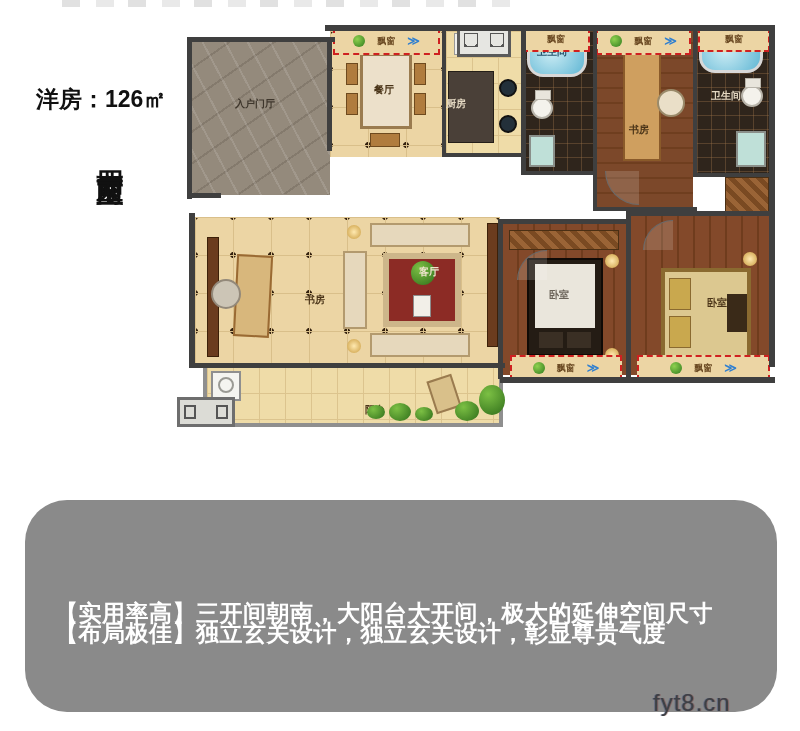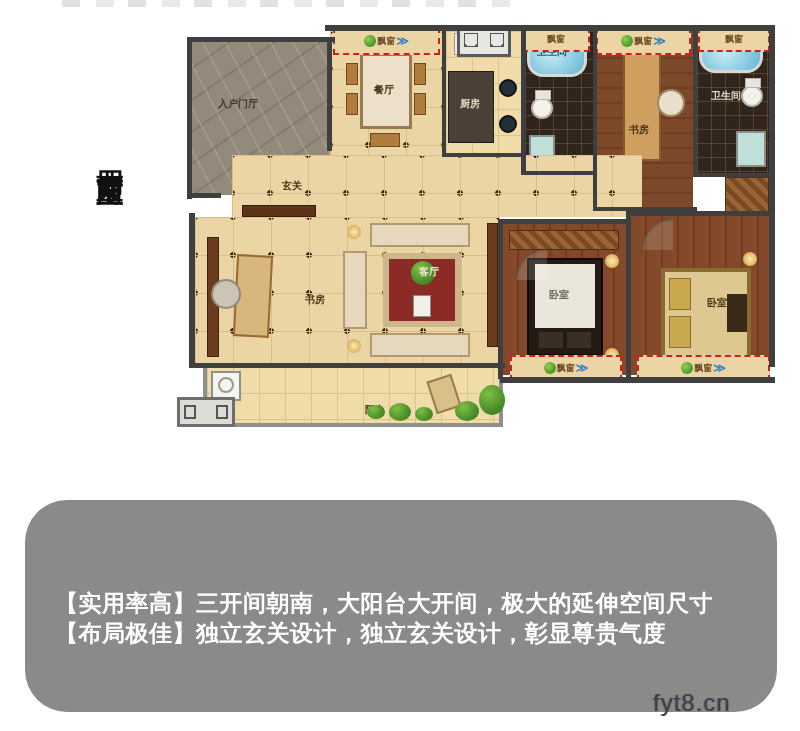--- a/index.html
+++ b/index.html
@@ -36,21 +36,21 @@
                      linear-gradient(90deg,rgba(150,110,70,.4) 1px,transparent 1px);
     background-size:14px 14px;}
   .marble{background-color:#948a7c;
     background-image:repeating-linear-gradient(62deg,rgba(255,255,255,.12) 0 2px,transparent 2px 20px),
                      repeating-linear-gradient(-35deg,rgba(60,50,40,.18) 0 2px,transparent 2px 26px);}
   .room{position:absolute;}
   .rlabel{position:absolute;font-size:10px;color:#4a3418;font-weight:bold;white-space:nowrap;}
   .rlabel.light{color:#e4d8c2;}
 
   .bay{position:absolute;border:2px dashed #cf2020;background:#ecd5a4;display:flex;
-       align-items:center;justify-content:center;gap:1px;}
+       align-items:center;justify-content:center;gap:12px;}
   .bay .bay-label{font-size:9px;color:#6b4a23;font-weight:bold;}
   .plant-dot{width:12px;height:12px;border-radius:50%;
        background:radial-gradient(circle at 35% 35%,#8fd14f,#2f7a1d);display:inline-block;}
   .bay-arrow{font-size:12px;font-weight:bold;color:#2f7fd0;line-height:1;}
 
   .tub{position:absolute;border-radius:16px;border:3px solid #d8d8d8;
        background:radial-gradient(circle at 40% 40%,#cfeef5,#5fb6d4);}
   .toilet{position:absolute;width:22px;height:22px;border-radius:50%;background:#f4f2ec;border:2px solid #b8b4aa;}
   .toilet::after{content:"";position:absolute;left:2px;top:-9px;width:14px;height:8px;background:#e8e5dc;border:1px solid #b8b4aa;}
   .shower{position:absolute;background:#bfe0d8;border:2px solid #8a8f8a;}
@@ -70,46 +70,47 @@
   .wm{position:absolute;left:653px;top:689px;font-size:24px;color:#3d4045;letter-spacing:1px;
       text-shadow:1px 0 0 rgba(120,40,40,.35),-1px 0 0 rgba(40,60,120,.35);}
 </style>
 </head>
 <body>
 
 <div id="stage">
 
   <div class="remnant"></div>
 
+  <div class="area-label">洋房：126㎡</div>
   <div class="layout-vert">四室两厅两卫</div>
 
   <div id="plan">
 
     <div class="room marble" style="left:17px;top:14px;width:138px;height:156px;">
-      <span class="rlabel" style="left:26px;top:58px;color:#3e362c;">入户门厅</span>
+      <span class="rlabel" style="left:43px;top:58px;color:#3e362c;">入户门厅</span>
     </div>
 
     <div class="room tile" style="left:155px;top:6px;width:112px;height:126px;text-align:center;">
 
       <i style="position:absolute;left:30px;top:22px;width:52px;height:76px;background:#ece0ca;border:3px solid #9a7b4f;"></i>
       <i style="position:absolute;left:16px;top:32px;width:12px;height:22px;background:#b07c3e;border:1px solid #6e4a1e;"></i>
       <i style="position:absolute;left:16px;top:62px;width:12px;height:22px;background:#b07c3e;border:1px solid #6e4a1e;"></i>
       <i style="position:absolute;left:84px;top:32px;width:12px;height:22px;background:#b07c3e;border:1px solid #6e4a1e;"></i>
       <i style="position:absolute;left:84px;top:62px;width:12px;height:22px;background:#b07c3e;border:1px solid #6e4a1e;"></i>
       <i style="position:absolute;left:40px;top:4px;width:30px;height:14px;background:#b07c3e;border:1px solid #6e4a1e;"></i>
       <i style="position:absolute;left:40px;top:102px;width:30px;height:14px;background:#b07c3e;border:1px solid #6e4a1e;"></i>
       <span class="rlabel" style="left:44px;top:52px;">餐厅</span>
     </div>
 
     <div class="room tile-plain" style="left:271px;top:6px;width:75px;height:124px;">
       <i style="position:absolute;left:2px;top:40px;width:46px;height:72px;background:#4a4038;border:1px solid #241e18;"></i>
       <i style="position:absolute;left:8px;top:2px;width:32px;height:22px;background:#efefec;border:1px solid #999;"></i>
       <i style="position:absolute;right:4px;top:48px;width:18px;height:18px;border-radius:50%;background:#23303a;border:2px solid #111;"></i>
       <i style="position:absolute;right:4px;top:84px;width:18px;height:18px;border-radius:50%;background:#23303a;border:2px solid #111;"></i>
-      <span class="rlabel light" style="left:14px;top:66px;font-family:Liberation Serif, serif;">厨房</span>
+      <span class="rlabel light" style="left:0;top:66px;font-family:Liberation Serif, serif;">厨房</span>
     </div>
 
     <div class="room bathtile" style="left:350px;top:6px;width:68px;height:140px;">
       <i class="tub" style="left:2px;top:2px;width:60px;height:44px;"></i>
       <i class="toilet" style="left:6px;top:66px;"></i>
       <i class="shower" style="left:4px;bottom:4px;width:26px;height:32px;"></i>
       <span class="rlabel" style="left:12px;top:14px;color:#27536b;">卫生间</span>
     </div>
 
     <div class="room wood" style="left:422px;top:6px;width:96px;height:176px;">
@@ -119,24 +120,20 @@
       <div class="door" style="left:8px;bottom:2px;width:34px;height:34px;"></div>
     </div>
 
     <div class="room bathtile" style="left:522px;top:6px;width:72px;height:142px;">
       <i class="tub" style="left:2px;top:2px;width:64px;height:40px;"></i>
       <i class="toilet" style="right:6px;top:54px;"></i>
       <i class="shower" style="right:3px;bottom:6px;width:30px;height:36px;"></i>
       <span class="rlabel light" style="left:14px;top:58px;">卫生间</span>
     </div>
 
-    <div class="room tile" style="left:57px;top:130px;width:410px;height:62px;">
-      <span class="rlabel" style="left:50px;top:24px;">玄关</span>
-      <i style="position:absolute;left:10px;top:50px;width:74px;height:12px;background:#5f3317;border:1px solid #35200c;"></i>
-    </div>
 
     <div class="room tile" style="left:20px;top:192px;width:305px;height:148px;">
 
       <i style="position:absolute;left:12px;top:20px;width:12px;height:120px;background:#6b3c1e;border:1px solid #3c2008;"></i>
       <i style="position:absolute;left:40px;top:38px;width:36px;height:82px;background:#d8b77c;border:2px solid #9a6a33;transform:rotate(3deg);"></i>
       <i style="position:absolute;left:16px;top:62px;width:30px;height:30px;border-radius:50%;background:#ccc5b6;border:2px solid #93897a;"></i>
       <span class="rlabel" style="left:110px;top:76px;">书房</span>
 
       <i style="position:absolute;left:175px;top:6px;width:100px;height:24px;background:#e6d8bc;border:2px solid #b39a6e;"></i>
       <i style="position:absolute;left:175px;top:116px;width:100px;height:24px;background:#e6d8bc;border:2px solid #b39a6e;"></i>
@@ -241,19 +238,19 @@
     <i class="wall" style="left:418px;top:182px;width:104px;height:4px;"></i>
     <i class="wall" style="left:518px;top:148px;width:82px;height:4px;"></i>
     <i class="wall" style="left:325px;top:194px;width:130px;height:5px;"></i>
     <i class="wall" style="left:455px;top:186px;width:143px;height:5px;"></i>
     <i class="wall" style="left:323px;top:194px;width:5px;height:160px;"></i>
     <i class="wall" style="left:451px;top:186px;width:5px;height:168px;"></i>
     <i class="wall" style="left:14px;top:338px;width:316px;height:5px;"></i>
   </div>
 
   <div id="info-card">
-    <div class="line" style="top:88px;text-align:center;">【实用率高】三开间朝南，大阳台大开间，极大的延伸空间尺寸</div>
+    <div class="line" style="top:98px;text-align:center;">【实用率高】三开间朝南，大阳台大开间，极大的延伸空间尺寸</div>
     <div class="line" style="top:118px;">【布局极佳】独立玄关设计，独立玄关设计，彰显尊贵气度</div>
   </div>
 
   <div class="wm">fyt8.cn</div>
 
 </div>
 
 </body></html>

